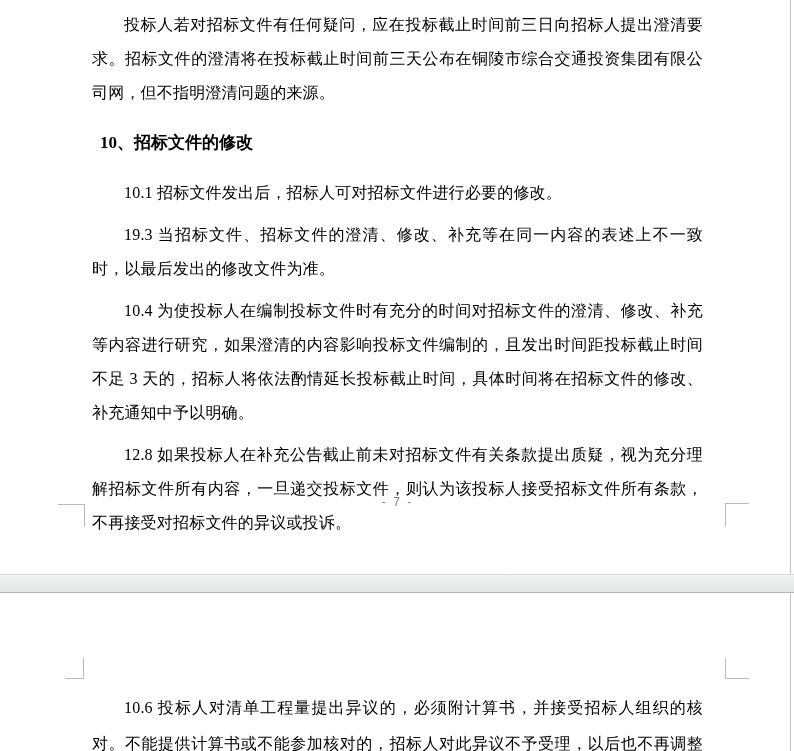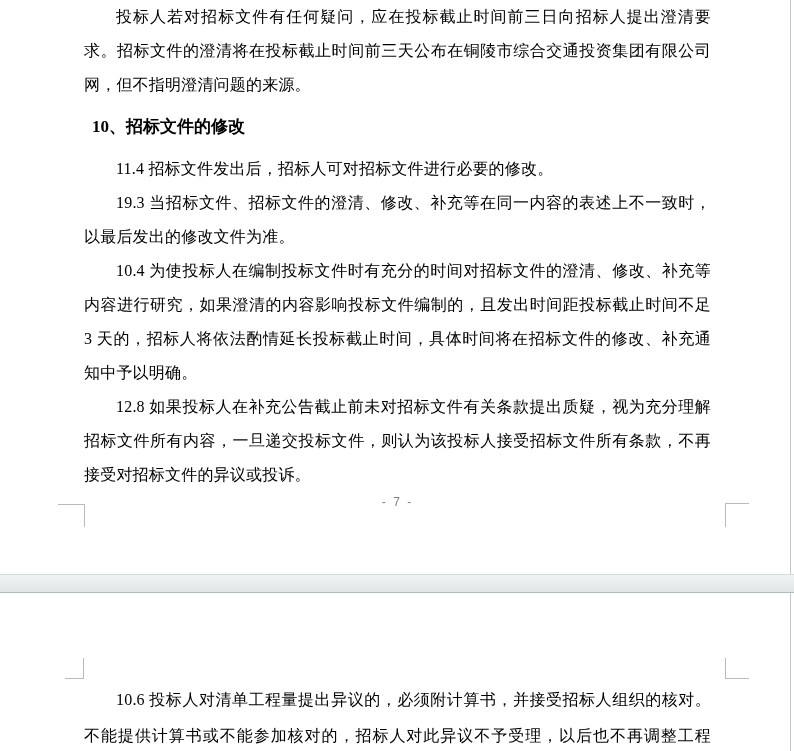--- a/index.html
+++ b/index.html
@@ -13,30 +13,30 @@
     color: #000000;
   }
   
   .text-col {
     position: absolute;
     left: 84px;
     width: 627px;
   }
   .p1-text { top: 0; }
   p.para {
-    margin: 0;
+    margin: 8px;
     font-size: 16px;
     line-height: 34px;
     text-align: justify;
     text-justify: inter-character;
     text-indent: 2em;
     letter-spacing: 0.2px;
   }
   .p1-text h3.heading {
-    margin: 8px;
+    margin: 16px;
     font-size: 17px;
     line-height: 34px;
     font-weight: bold;
   }
   
   .footer {
     position: absolute;
     left: 84px;
     width: 627px;
     top: 495px;
@@ -89,21 +89,21 @@
   .p2-text p.para { line-height: 36px; }
 </style>
 </head>
 <body>
 
 <div class="screen">
 
   <div class="text-col p1-text">
     <p class="para">投标人若对招标文件有任何疑问，应在投标截止时间前三日向招标人提出澄清要求。招标文件的澄清将在投标截止时间前三天公布在铜陵市综合交通投资集团有限公司网，但不指明澄清问题的来源。</p>
     <h3 class="heading">10、招标文件的修改</h3>
-    <p class="para">11.4 招标文件发出后，招标人可对招标文件进行必要的修改。</p>
+    <p class="para">10.1 招标文件发出后，招标人可对招标文件进行必要的修改。</p>
     <p class="para">19.3 当招标文件、招标文件的澄清、修改、补充等在同一内容的表述上不一致时，以最后发出的修改文件为准。</p>
     <p class="para">10.4 为使投标人在编制投标文件时有充分的时间对招标文件的澄清、修改、补充等内容进行研究，如果澄清的内容影响投标文件编制的，且发出时间距投标截止时间不足 3 天的，招标人将依法酌情延长投标截止时间，具体时间将在招标文件的修改、补充通知中予以明确。</p>
     <p class="para">12.8 如果投标人在补充公告截止前未对招标文件有关条款提出质疑，视为充分理解招标文件所有内容，一旦递交投标文件，则认为该投标人接受招标文件所有条款，不再接受对招标文件的异议或投诉。</p>
   </div>
 
   <div class="footer">- 7 -</div>
 
   <div class="mark mark-p1-bl"></div>
   <div class="mark mark-p1-br"></div>
 

